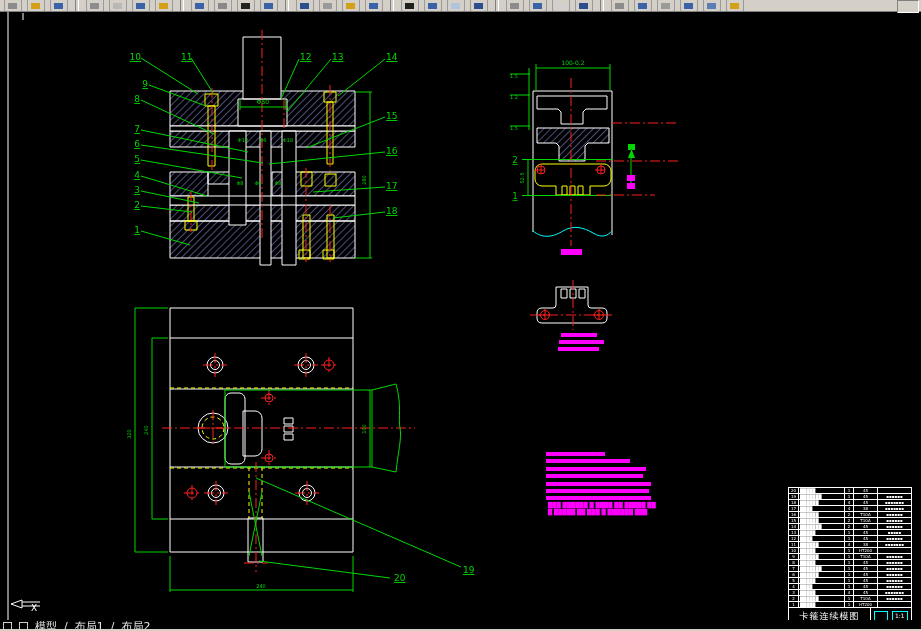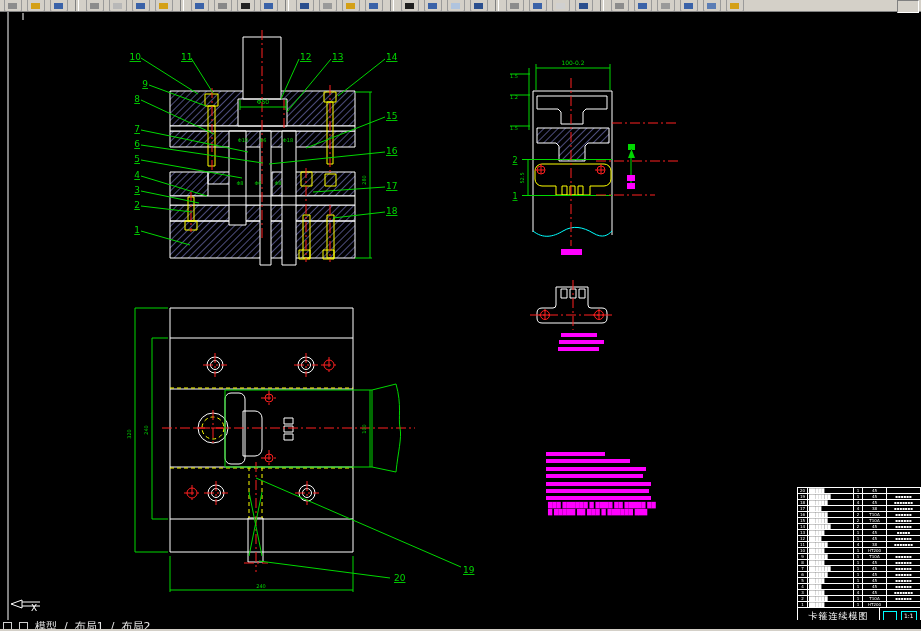--- a/index.html
+++ b/index.html
@@ -25,21 +25,21 @@
   .r{stroke:#ff2020;fill:none;stroke-width:1;stroke-dasharray:10 3 2 3;}
   .rs{stroke:#ff2020;fill:none;stroke-width:1;}
   .y{stroke:#ffff00;fill:none;stroke-width:1;}
   .yd{stroke:#ffff00;fill:none;stroke-width:1;stroke-dasharray:4 3;}
   .c{stroke:#00ffff;fill:none;stroke-width:1;}
   .m{fill:#ff00ff;}
   .mt{fill:#ff00ff;}
   .t9{font-size:9px;}.t8{font-size:8px;}.t6{font-size:6px;}.t5{font-size:5px;}.t55{font-size:5.5px;}
   .callout{text-decoration:underline;}
   
-  #bom{position:absolute;left:788px;top:487px;width:124px;border:1px solid #fff;background:#000;box-sizing:border-box;margin-left:9px;}
+  #bom{position:absolute;left:788px;top:487px;width:124px;border:1px solid #fff;background:#000;box-sizing:border-box;}
   .bomrow{height:6px;display:flex;border-bottom:1px solid #fff;box-sizing:border-box;}
   .bomcell{box-sizing:border-box;border-right:1px solid #fff;color:#fff;font-size:4px;line-height:5px;
     overflow:hidden;text-align:center;white-space:nowrap;}
   .c1{width:10px;}.c2{width:46px;text-align:left;padding-left:1px;}.c3{width:9px;}.c4{width:24px;}.c5{flex:1;border-right:none;}
   #bomband{height:17px;display:flex;align-items:center;}
   #bomtitle{flex:1;color:#fff;font-size:9px;text-align:center;letter-spacing:1px;line-height:17px;
     border-right:1px solid #fff;height:17px;overflow:hidden;}
   #bomscales{width:40px;height:17px;display:flex;align-items:center;justify-content:space-evenly;}
   .scalebox{border:1px solid #00ffff;color:#fff;font-size:6px;line-height:8px;padding:0 2px;min-width:8px;height:9px;
     text-align:center;overflow:hidden;}

